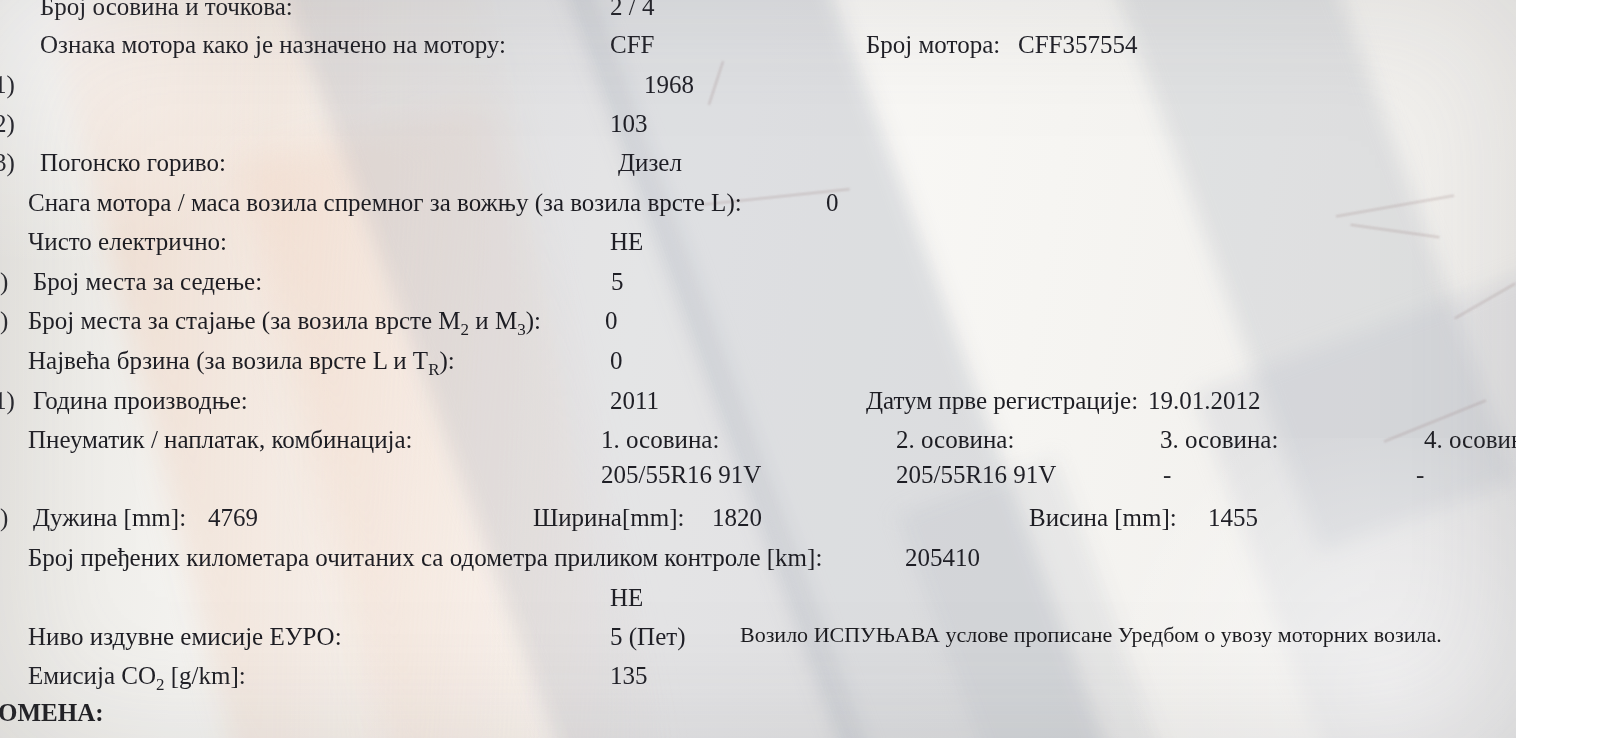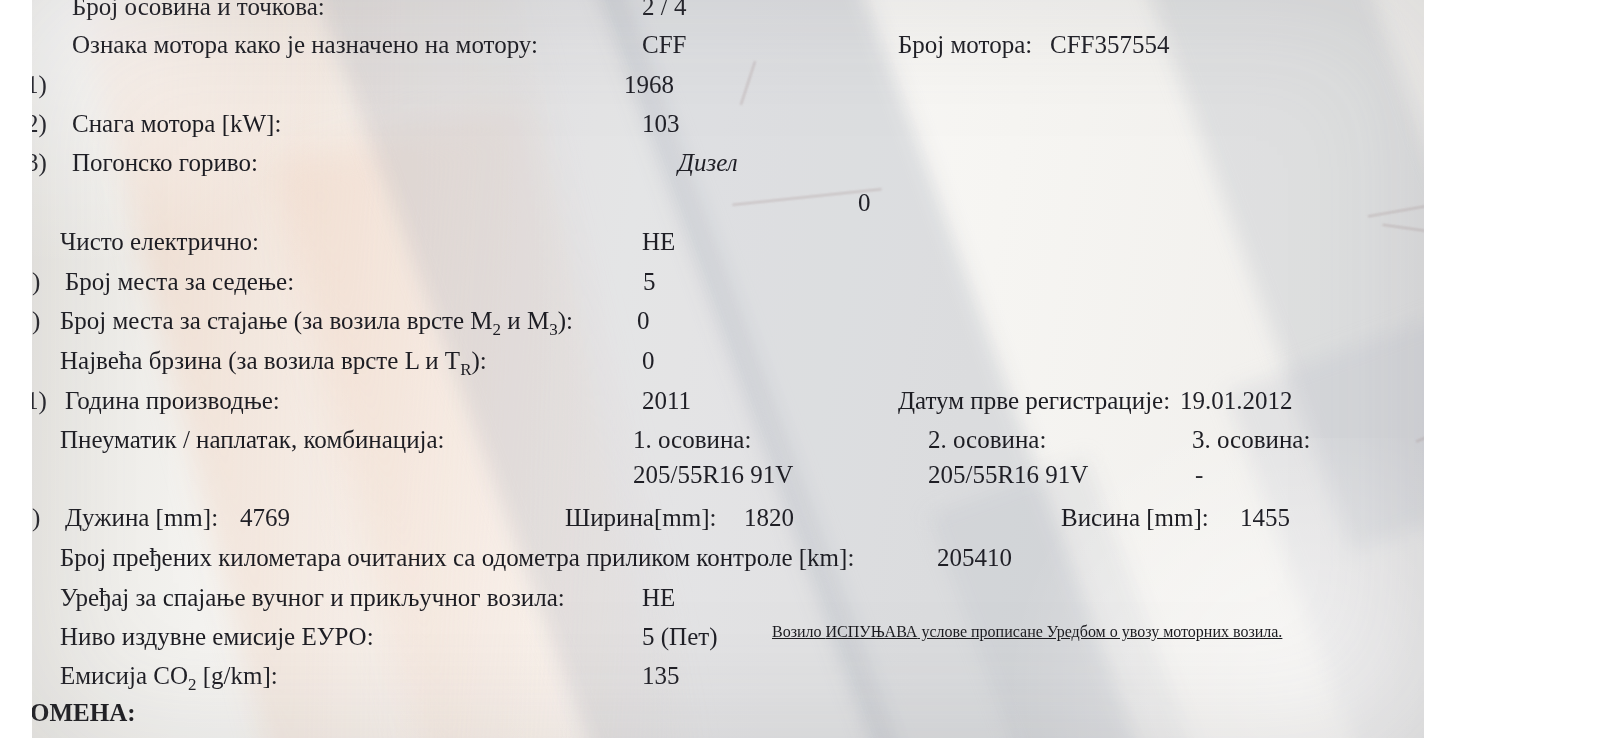--- a/index.html
+++ b/index.html
@@ -2,27 +2,26 @@
 <html><head>
 <meta charset="utf-8">
 <style>
   html, body {
     margin: 0;
     padding: 0;
     background: #ffffff;
   }
   #page {
     position: relative;
-    width: 1392px;
+    width: 1516px;
     height: 738px;
     overflow: hidden;
     background: #c4b5fd;
     font-family: "Liberation Serif", serif;
     color: #1b1b1f;
-    margin-left: 32px;
   }
   
   .bg-base {
     position: absolute;
     inset: 0;
     background:
       linear-gradient(100deg, #e9e7e2 0%, #f4f3f0 18%, #fbfaf8 42%, #f6f5f2 66%, #efedea 100%);
   }
   .tint-warm {
     position: absolute;
@@ -123,22 +122,21 @@
     text-align: left;
     color: #23232a;
   }
   .label {
     color: #1d1d23;
   }
   .value {
     color: #1f1f26;
   }
   .small {
-    font-size: 16px;
-    text-decoration: underline;
+    font-size: 22px;
   }
   .sub {
     font-size: 17px;
     vertical-align: sub;
   }
   .sup {
     font-size: 16px;
     vertical-align: super;
   }
   .bold {
@@ -180,36 +178,36 @@
 
     <div class="row" style="top:32px;">
       <span class="cell label" style="left:40px;">Ознака мотора како је назначено на мотору:</span>
       <span class="cell value" style="left:610px;">CFF</span>
       <span class="cell label" style="left:866px;">Број мотора:</span>
       <span class="cell value" style="left:1018px;">CFF357554</span>
     </div>
 
     <div class="row" style="top:72px;">
       <span class="cell num" style="left:-6px;">1)</span>
-      <span class="cell value" style="left:592px;">1968</span>
+      <span class="cell value" style="left:644px;">1968</span>
     </div>
 
     <div class="row" style="top:111px;">
       <span class="cell num" style="left:-6px;">2)</span>
-      <span class="cell label" style="left:40px;">Снага мотора  [kW]:</span>
       <span class="cell value" style="left:610px;">103</span>
     </div>
 
     <div class="row" style="top:150px;">
       <span class="cell num" style="left:-6px;">3)</span>
       <span class="cell label" style="left:40px;">Погонско гориво:</span>
-      <span class="cell value" style="left:646px;font-style:italic;">Дизел</span>
+      <span class="cell value" style="left:618px;">Дизел</span>
     </div>
 
     <div class="row" style="top:190px;">
+      <span class="cell label" style="left:28px;">Снага мотора / маса возила спремног за вожњу (за возила врсте L):</span>
       <span class="cell value" style="left:826px;">0</span>
     </div>
 
     <div class="row" style="top:229px;">
       <span class="cell label" style="left:28px;">Чисто електрично:</span>
       <span class="cell value" style="left:610px;">НЕ</span>
     </div>
 
     <div class="row" style="top:269px;">
       <span class="cell num" style="left:0px;">)</span>
@@ -260,21 +258,20 @@
       <span class="cell label" style="left:1029px;">Висина [mm]:</span>
       <span class="cell value" style="left:1208px;">1455</span>
     </div>
 
     <div class="row" style="top:545px;padding-left:44px;">
       <span class="cell label" style="left:28px;">Број пређених километара очитаних са одометра приликом контроле [km]:</span>
       <span class="cell value" style="left:905px;">205410</span>
     </div>
 
     <div class="row" style="top:585px;">
-      <span class="cell label" style="left:28px;">Уређај за спајање вучног и прикључног возила:</span>
       <span class="cell value" style="left:610px;">НЕ</span>
     </div>
 
     <div class="row" style="top:624px;">
       <span class="cell label" style="left:28px;">Ниво издувне емисије ЕУРО:</span>
       <span class="cell value" style="left:610px;">5 (Пет)</span>
       <span class="cell small" style="left:740px;"><span>Возило </span><span>ИСПУЊАВА</span><span> услове прописане Уредбом о увозу моторних возила.</span></span>
     </div>
 
     <div class="row" style="top:663px;text-align:center;">

